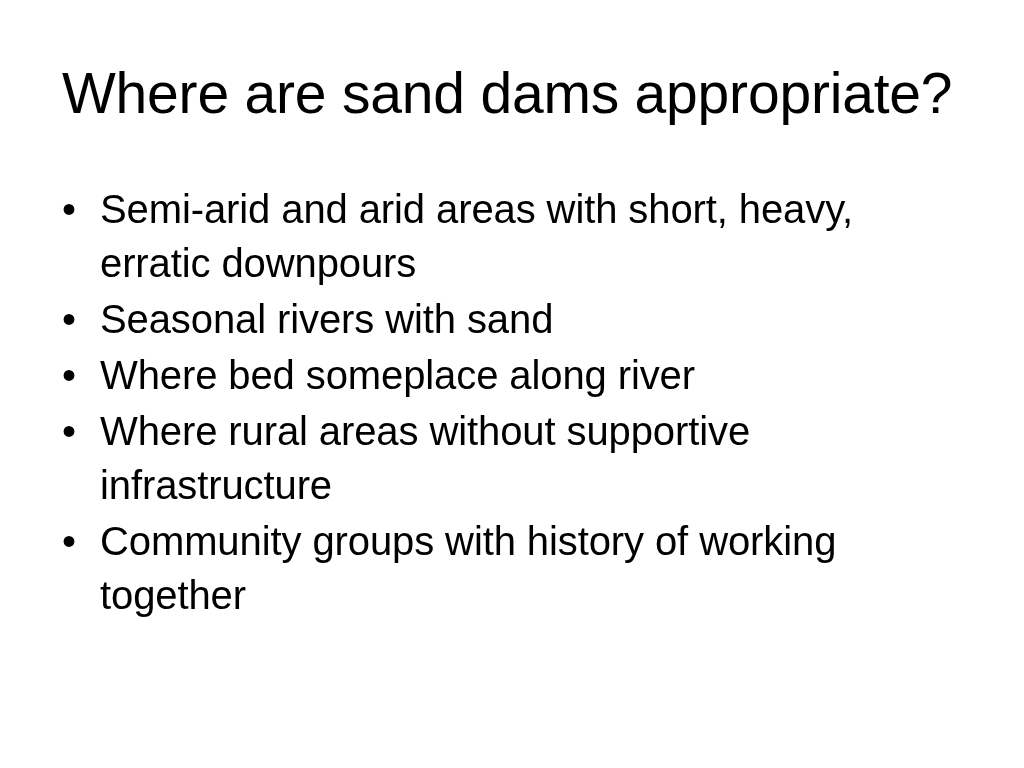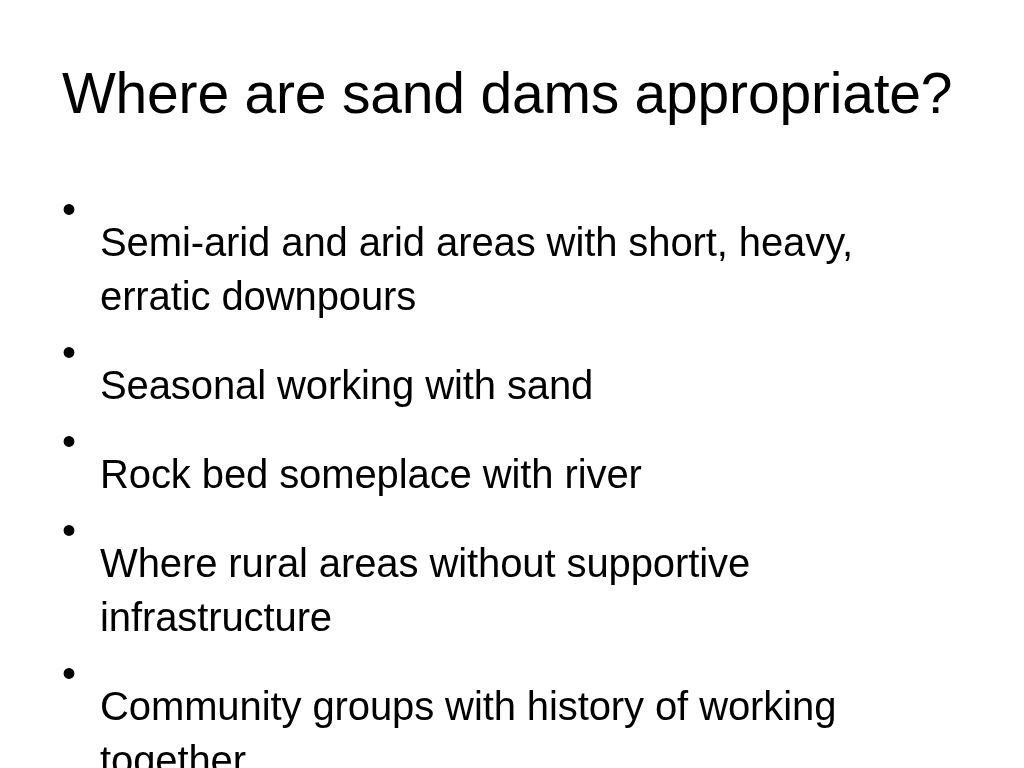--- a/index.html
+++ b/index.html
@@ -63,45 +63,44 @@
     color: #000000;
   }
   .bullet-text {
     flex: 1 1 auto;
     font-family: "Liberation Sans", sans-serif;
     font-weight: 400;
     font-size: 40px;
     line-height: 54px;
     letter-spacing: -0.1px;
     color: #000000;
-    margin-top: 33px;
   }
 </style>
 </head>
 <body>
 
 <div id="slide">
 
   <h1 class="slide-title">Where are sand dams appropriate?</h1>
 
   <ul class="bullet-list">
 
     <li class="bullet-item">
       <span class="bullet-marker">•</span>
       <span class="bullet-text">Semi-arid and arid areas with short, heavy, erratic downpours</span>
     </li>
 
     <li class="bullet-item">
       <span class="bullet-marker">•</span>
-      <span class="bullet-text">Seasonal working with sand</span>
+      <span class="bullet-text">Seasonal rivers with sand</span>
     </li>
 
     <li class="bullet-item">
       <span class="bullet-marker">•</span>
-      <span class="bullet-text">Rock bed someplace with river</span>
+      <span class="bullet-text">Where bed someplace along river</span>
     </li>
 
     <li class="bullet-item">
       <span class="bullet-marker">•</span>
       <span class="bullet-text">Where rural areas without supportive infrastructure</span>
     </li>
 
     <li class="bullet-item">
       <span class="bullet-marker">•</span>
       <span class="bullet-text">Community groups with history of working together</span>

